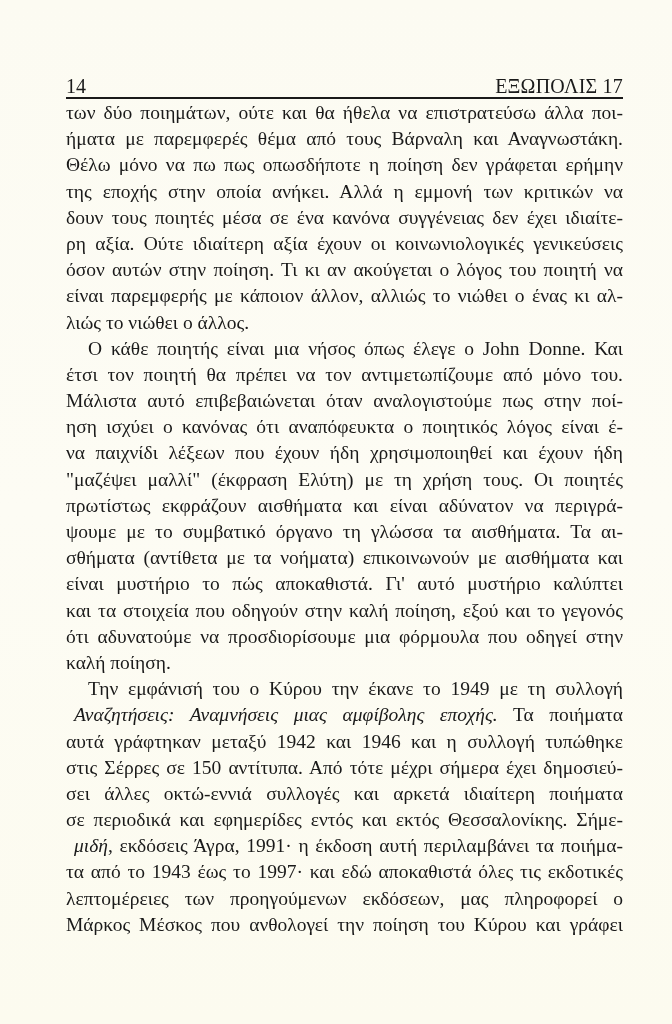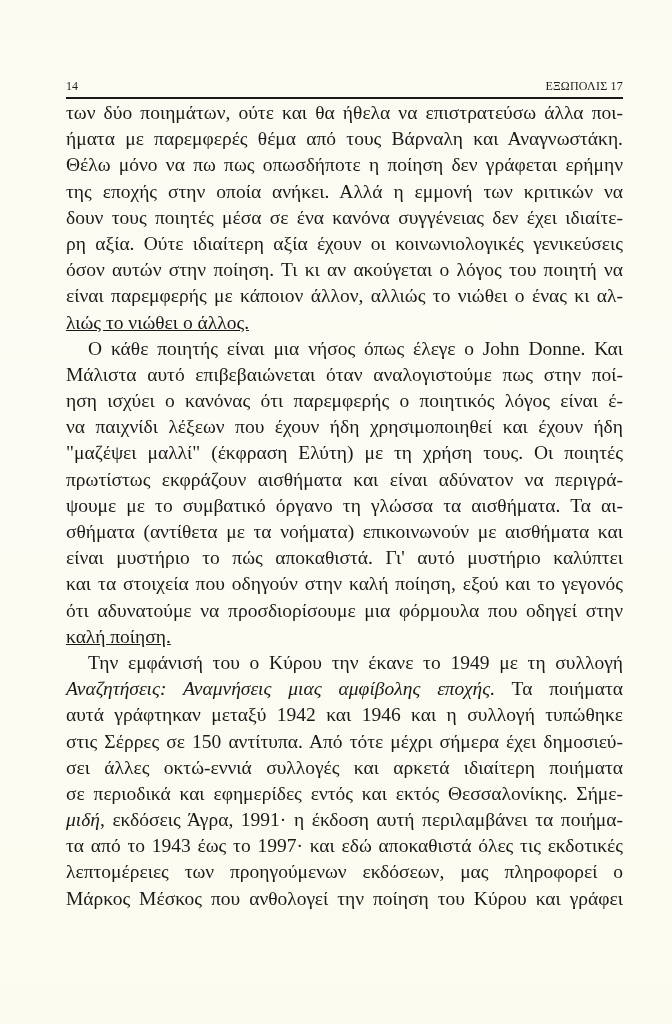--- a/index.html
+++ b/index.html
@@ -20,21 +20,21 @@
       left: 0; top: 0;
       width: 672px; height: 1024px;
       background: linear-gradient(180deg, #fcfbf2 0%, #fdfcf4 50%, #fcfbef 100%);
     }
     .running-head {
       position: absolute;
       left: 66px;
       top: 76px;
       width: 557px;
       height: 20px;
-      font-size: 12px;
+      font-size: 20px;
       line-height: 20px;
     }
     .page-number {
       position: absolute;
       left: 0;
       top: 0;
     }
     .journal-title {
       position: absolute;
       right: 0;
@@ -60,27 +60,27 @@
       display: block;
       height: 26.2px;
       line-height: 26.2px;
       white-space: nowrap;
       text-align: justify;
       text-align-last: justify;
       overflow: visible;
     }
     .line.last {
       text-align-last: left;
-      text-decoration: underline;
     }
     .line.indent {
       padding-left: 22px;
     }
     .line .it {
       font-style: italic;
+      margin-left: 8px;
     }
   </style>
 </head>
 <body>
 
 <div class="page">
 
   <div class="running-head">
     <span class="page-number">14</span>
     <span class="journal-title">ΕΞΩΠΟΛΙΣ 17</span>
@@ -96,22 +96,23 @@
       <span class="line">της εποχής στην οποία ανήκει.  Αλλά η εμμονή των κριτικών να</span>
       <span class="line">δουν τους ποιητές μέσα σε ένα κανόνα συγγένειας δεν έχει ιδιαίτε-</span>
       <span class="line">ρη αξία. Ούτε ιδιαίτερη αξία έχουν οι κοινωνιολογικές γενικεύσεις</span>
       <span class="line">όσον αυτών στην ποίηση.  Τι κι αν ακούγεται ο λόγος του ποιητή να</span>
       <span class="line">είναι παρεμφερής με κάποιον άλλον, αλλιώς το νιώθει ο ένας κι αλ-</span>
       <span class="line last">λιώς το νιώθει ο άλλος.</span>
     </div>
 
     <div>
       <span class="line indent">Ο κάθε ποιητής είναι μια νήσος όπως έλεγε ο John Donne.  Και</span>
+      <span class="line">έτσι τον ποιητή θα πρέπει να τον αντιμετωπίζουμε από μόνο του.</span>
       <span class="line">Μάλιστα αυτό επιβεβαιώνεται όταν αναλογιστούμε πως  στην ποί-</span>
-      <span class="line">ηση ισχύει ο κανόνας ότι παρεμφερής ο ποιητικός λόγος  είναι έ-</span>
+      <span class="line">ηση ισχύει ο κανόνας ότι αναπόφευκτα ο ποιητικός λόγος  είναι έ-</span>
       <span class="line">να παιχνίδι λέξεων που έχουν ήδη χρησιμοποιηθεί και έχουν ήδη</span>
       <span class="line">"μαζέψει μαλλί" (έκφραση Ελύτη)  με τη χρήση τους.  Οι ποιητές</span>
       <span class="line">πρωτίστως εκφράζουν αισθήματα και είναι αδύνατον να περιγρά-</span>
       <span class="line">ψουμε με το συμβατικό όργανο τη γλώσσα τα αισθήματα.  Τα αι-</span>
       <span class="line">σθήματα (αντίθετα με τα νοήματα) επικοινωνούν με αισθήματα και</span>
       <span class="line">είναι μυστήριο το πώς αποκαθιστά. Γι' αυτό  μυστήριο καλύπτει</span>
       <span class="line">και τα στοιχεία που οδηγούν στην καλή ποίηση, εξού και το γεγονός</span>
       <span class="line">ότι αδυνατούμε να προσδιορίσουμε μια φόρμουλα που οδηγεί στην</span>
       <span class="line last">καλή ποίηση.</span>
     </div>

